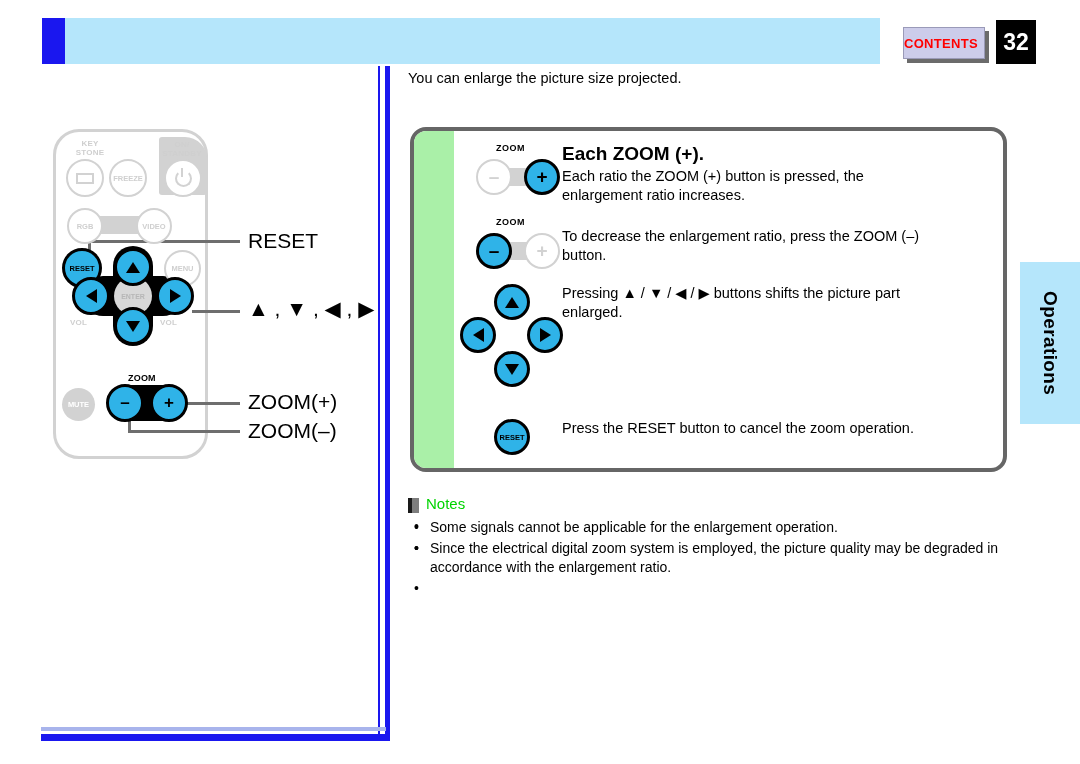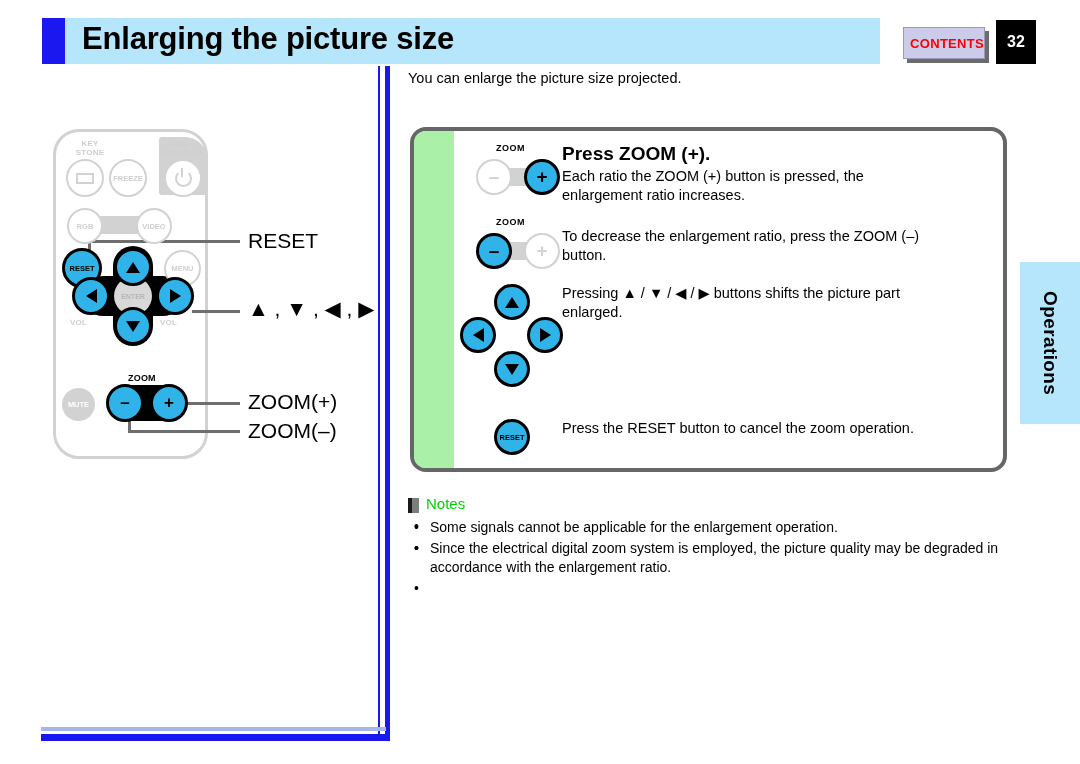--- a/index.html
+++ b/index.html
@@ -49,42 +49,42 @@
     position: absolute;
     left: 903px;
     top: 27px;
     width: 80px;
     height: 30px;
     background: #ccccea;
     border: 1px solid #9a9ab8;
     box-shadow: 4px 4px 0 0 #6b6b6b;
     display: flex;
     align-items: center;
-    justify-content: flex-end;
+    justify-content: flex-start;
   }
   #contents-label {
     color: #ff0000;
     font-size: 13px;
     font-weight: bold;
     letter-spacing: 0.3px;
   }
   #page-number-box {
     position: absolute;
     left: 996px;
     top: 20px;
     width: 40px;
     height: 44px;
     background: #000000;
     display: flex;
     align-items: center;
     justify-content: center;
   }
   #page-number {
     color: #ffffff;
-    font-size: 16px;
+    font-size: 23px;
     font-weight: bold;
   }
 
   
   #side-tab {
     position: absolute;
     left: 1020px;
     top: 262px;
     width: 60px;
     height: 162px;
@@ -318,21 +318,20 @@
     left: 6px; top: 0;
     font-size: 14px;
     color: #000;
   }
 </style>
 </head>
 <body>
 
 <div id="header-bar">
   <div id="header-accent"></div>
-  <div id="page-title">Enlarging the picture size</div>
 </div>
 
 <div id="contents-button">
   <span id="contents-label">CONTENTS</span>
 </div>
 
 <div id="page-number-box">
   <span id="page-number">32</span>
 </div>
 
@@ -440,21 +439,21 @@
   <div class="pill-pair" style="left:62px; top:26px;">
     <div class="pill-zoomlabel">ZOOM</div>
     <div class="pill-bar"></div>
     <div class="circ off" style="left:0px; top:2px;">
       <span>–</span>
     </div>
     <div class="circ on" style="left:48px; top:2px;">
       <span>+</span>
     </div>
   </div>
-  <div class="instr-heading" style="left:148px; top:12px;">Press ZOOM (+).</div>
+  <div class="instr-heading" style="left:148px; top:12px;">Each ZOOM (+).</div>
   <div class="instr-body" style="left:148px; top:36px; width:420px; white-space:pre-line;">Each ratio the ZOOM (+) button is pressed, the
 enlargement ratio increases.</div>
 
   <div class="pill-pair" style="left:62px; top:100px;">
     <div class="pill-zoomlabel">ZOOM</div>
     <div class="pill-bar"></div>
     <div class="circ on" style="left:0px; top:2px;">
       <span>–</span>
     </div>
     <div class="circ off" style="left:48px; top:2px;">

